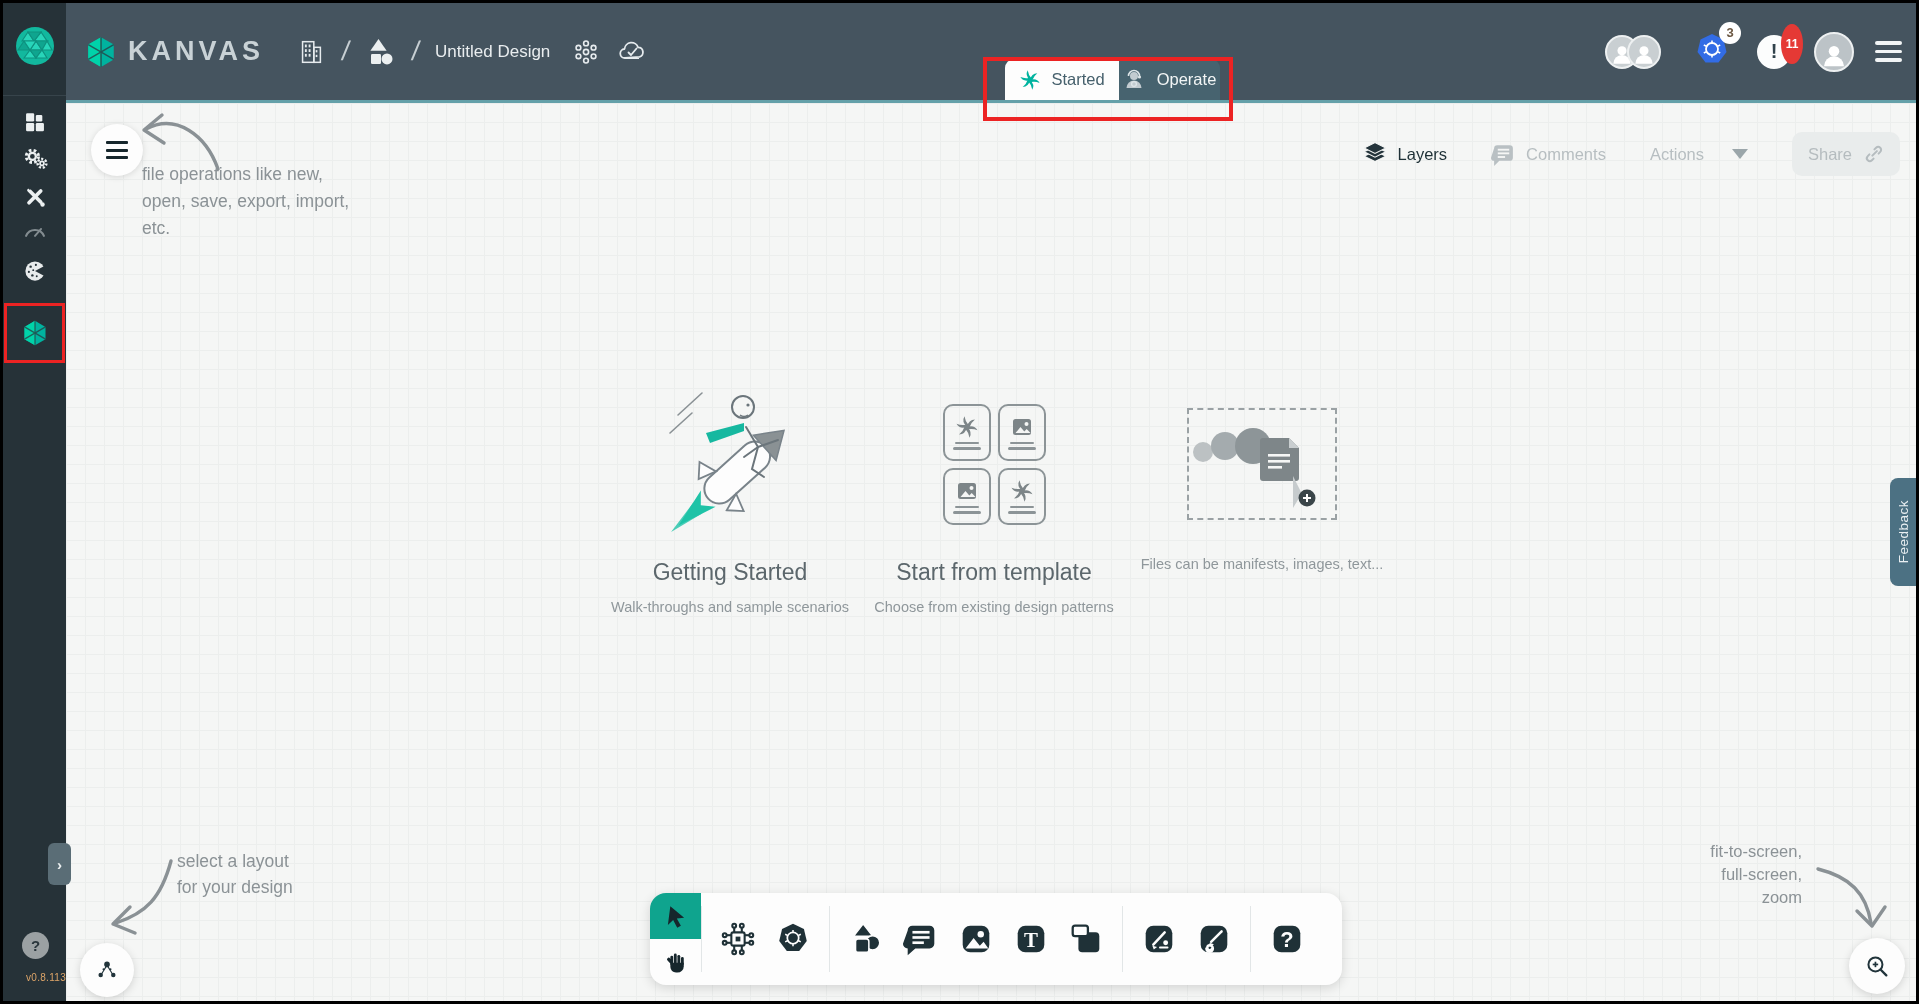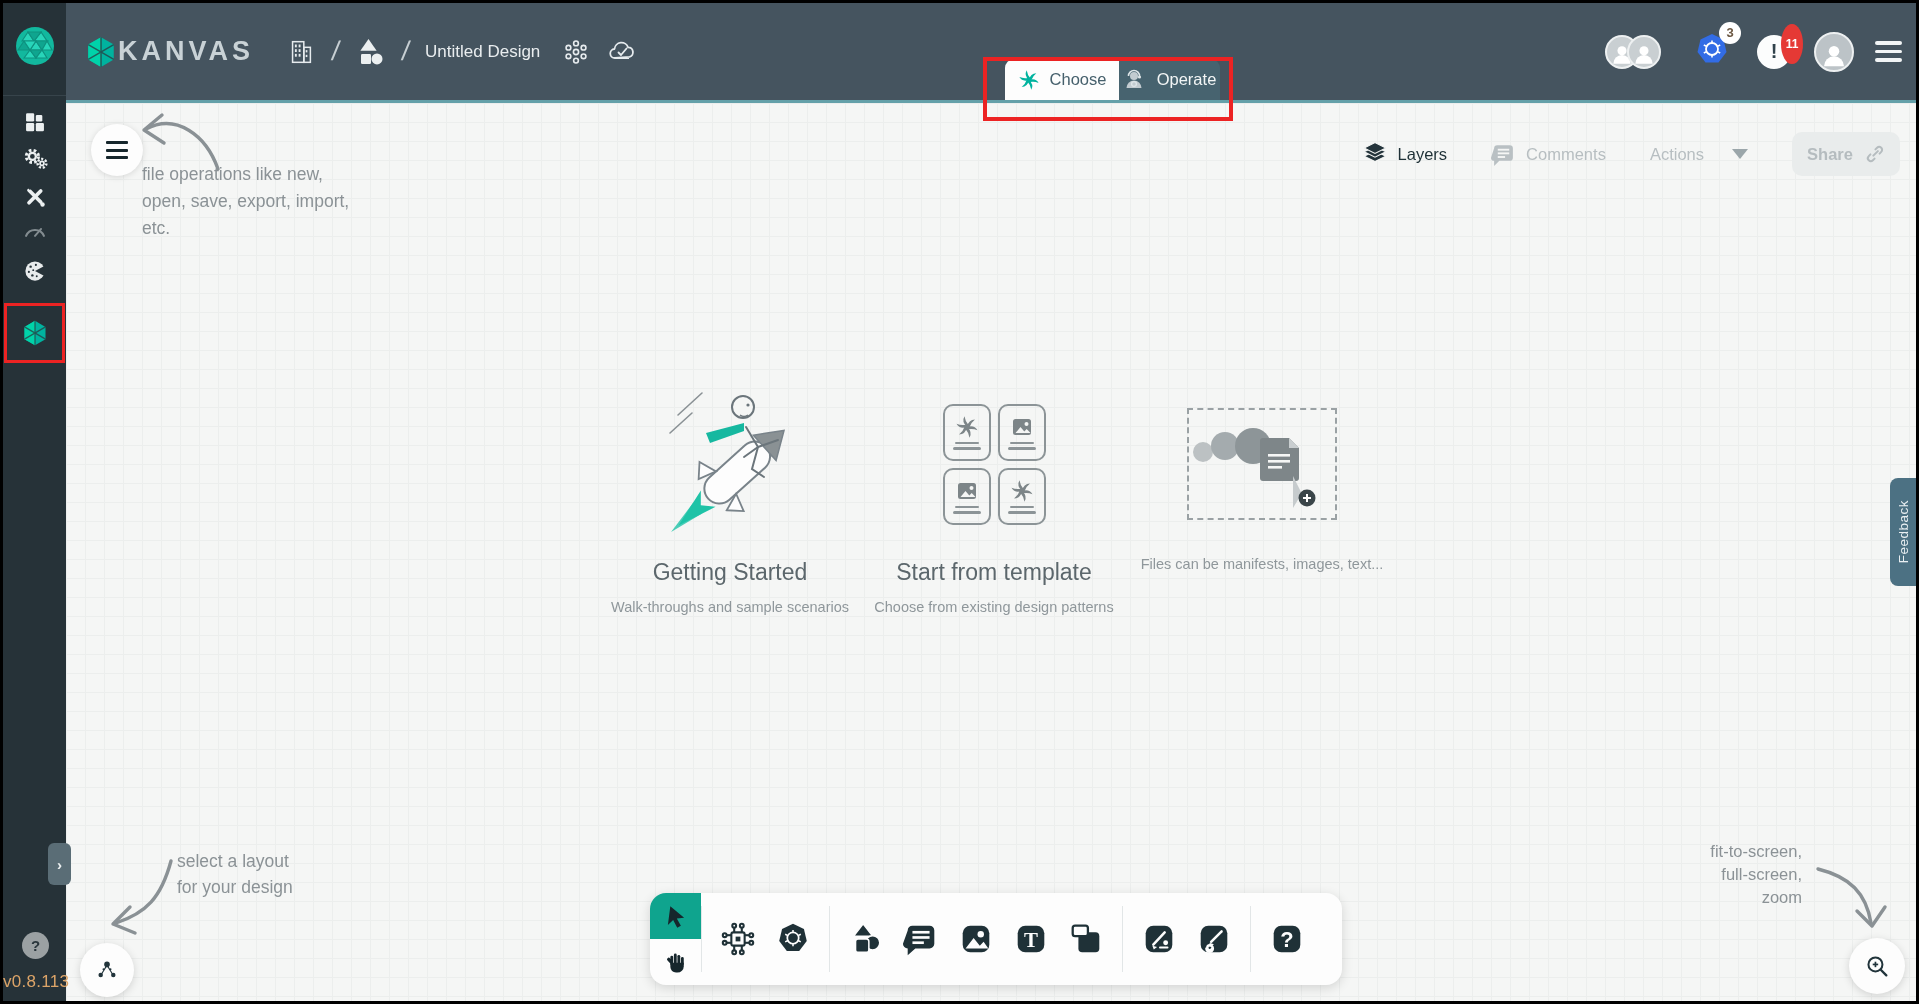--- a/index.html
+++ b/index.html
@@ -8,26 +8,26 @@
   .screen { position:relative; width:1919px; height:1004px; background:#000; }
 
   
   .rail { position:absolute; left:3px; top:3px; width:63px; height:998px; background:#263238; z-index:20; }
   .rail-logo { position:absolute; left:11px; top:22px; width:42px; height:42px; }
   .rail-divider { position:absolute; left:0; top:92px; width:63px; height:1px; background:#37444b; }
   .rail-btn { position:absolute; left:0; width:63px; height:40px; display:flex; align-items:center; justify-content:center; cursor:pointer; }
   .rail-red-box { position:absolute; left:1px; top:300px; width:61px; height:60px; border:3px solid #EC2323; pointer-events:none; z-index:30; }
   .rail-expand { position:absolute; left:48px; top:843px; width:23px; height:42px; background:#5A6D76; border-radius:6px; display:flex; align-items:center; justify-content:center; color:#ECF0F1; font-size:15px; font-weight:bold; z-index:25; cursor:pointer; }
   .rail-help { position:absolute; left:19px; top:929px; width:27px; height:27px; border-radius:50%; background:#9BA1A3; color:#2A363C; font-weight:bold; font-size:15px; display:flex; align-items:center; justify-content:center; cursor:pointer; }
-  .rail-version { position:absolute; left:0; top:969px; width:63px; text-align:right; color:#DCA468; font-size:17px; letter-spacing:.3px; }
+  .rail-version { position:absolute; left:0; top:969px; width:63px; text-align:right; color:#DCA468; font-size:10px; letter-spacing:.3px; }
 
   
   .header { position:absolute; left:66px; top:3px; width:1850px; height:100px; background:#45545F; border-bottom:3px solid #64A0A9; z-index:15; }
   .hdr-left { position:absolute; left:18px; top:0; height:97px; display:flex; align-items:center; gap:16px; }
-  .brand { display:flex; align-items:center; gap:0; }
+  .brand { display:flex; align-items:center; gap:10px; }
   .brand-name { color:#C9D2D6; font-size:27px; font-weight:bold; letter-spacing:4px; }
   .crumb-sep { color:#C7CFD3; font-size:27px; font-weight:300; transform:skewX(-8deg); }
   .design-name { color:#E9EDEF; font-size:17px; }
   .hdr-icon-btn { display:flex; align-items:center; justify-content:center; cursor:pointer; }
 
   
   .mode-tabs { position:absolute; left:939px; bottom:0; display:flex; height:41px; z-index:16; }
   .tab { display:flex; align-items:center; justify-content:center; gap:10px; font-size:16.5px; cursor:pointer; }
   .tab-design { width:114px; background:#FDFDFD; border-radius:9px 0 0 0; color:#46606C; }
   .tab-operate { width:101px; background:#47636F; border-radius:0 9px 0 0; color:#F2F5F5; }
@@ -58,21 +58,21 @@
 
   .annot { position:absolute; color:#8B9296; font-size:17.5px; line-height:27px; }
   .annot-right { text-align:right; line-height:23px; font-size:16.5px; }
   .arrow-layer { position:absolute; inset:0; pointer-events:none; z-index:4; }
 
   
   .canvas-bar { position:absolute; top:29px; right:16px; display:flex; align-items:center; gap:44px; }
   .cbar-item { display:flex; align-items:center; gap:10px; font-size:16.5px; cursor:pointer; }
   .cbar-active { color:#1F3137; }
   .cbar-muted { color:#B7BEC1; }
-  .share-pill { width:108px; height:44px; background:#E9ECEC; border-radius:10px; display:flex; align-items:center; justify-content:center; gap:12px; color:#B5BCBF; font-size:16.5px; cursor:pointer;font-weight:bold; }
+  .share-pill { width:108px; height:44px; background:#E9ECEC; border-radius:10px; display:flex; align-items:center; justify-content:center; gap:12px; color:#B5BCBF; font-size:16.5px; cursor:pointer; }
 
   
   .start-card { position:absolute; width:330px; top:282px; text-align:center; cursor:pointer; }
   .card-art { height:158px; display:flex; align-items:flex-end; justify-content:center; }
   .card-title { margin-top:16px; font-size:23px; color:#5C676C; }
   .card-sub { margin-top:13px; font-size:14.5px; color:#8F979B; }
   .tpl-grid { display:grid; grid-template-columns:48px 48px; grid-template-rows:57px 57px; gap:7px; }
   .tpl-card { border:2px solid #8C9497; border-radius:10px; display:flex; flex-direction:column; align-items:center; justify-content:center; gap:3px; color:#7D8588; background:transparent; }
   .tpl-line { height:2.5px; background:#8C9497; border-radius:2px; }
   .drop-zone { width:150px; height:112px; border:2px dashed #9AA1A4; position:relative; }
@@ -280,21 +280,21 @@
           <polyline points="12.5,16.5 15,19 20.5,12.5" fill="none" stroke="#E6EBEE" stroke-width="1.8" stroke-linecap="round" stroke-linejoin="round"></polyline>
         </svg>
       </span>
     </div>
 
     <div class="mode-tabs">
       <div class="tab tab-design">
         <svg width="22" height="22" viewBox="0 0 24 24" style="color:#00B39F">
             <use href="#pinwheel"></use>
           </svg>
-        <span>Choose</span>
+        <span>Started</span>
       </div>
       <div class="tab tab-operate">
         <svg width="24" height="24" viewBox="0 0 24 24">
           <circle cx="11" cy="8" r="4" fill="#C2CBD0"></circle>
           <path d="M3.5 20 a7.5 7.5 0 0115 0 z" fill="#C2CBD0"></path>
           <path d="M5.5 8 a5.5 5.5 0 0111 0" fill="none" stroke="#DEE5E8" stroke-width="1.6"></path>
           <circle cx="16.5" cy="9" r="1.6" fill="#DEE5E8"></circle>
           <circle cx="11" cy="16" r="2.4" fill="none" stroke="#DEE5E8" stroke-width="1.3"></circle>
         </svg>
         <span>Operate</span>

